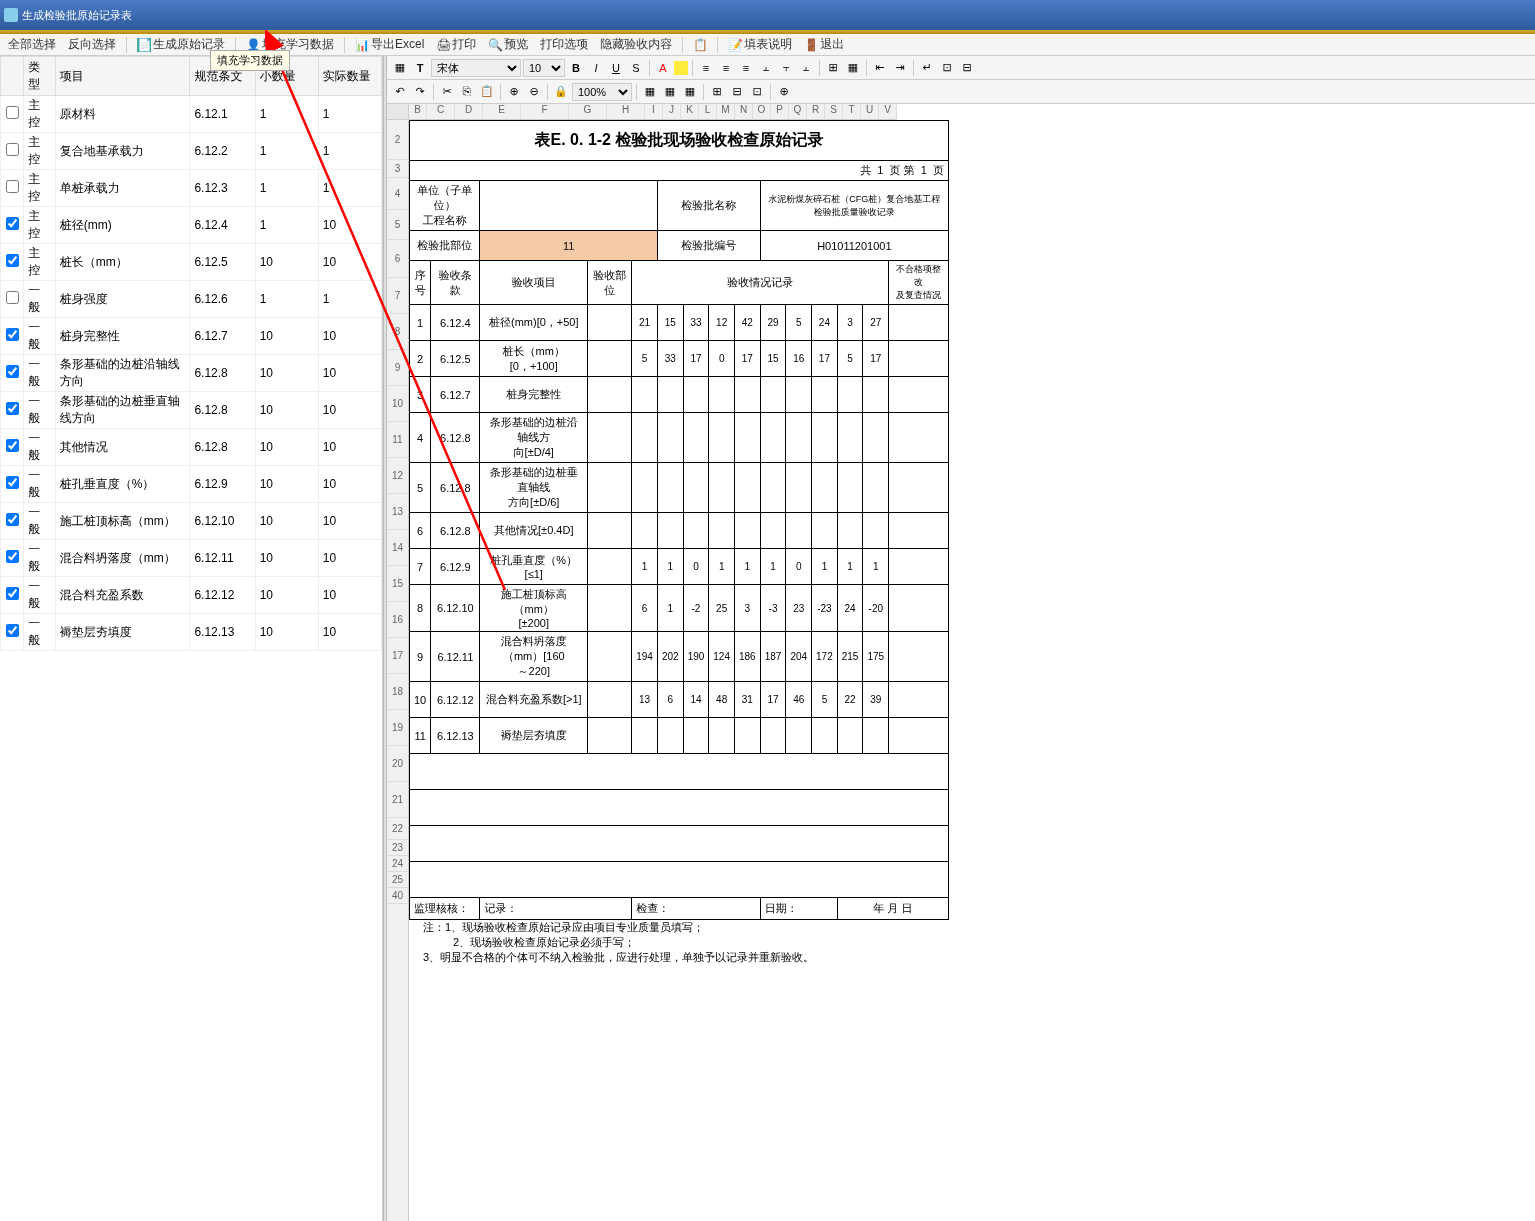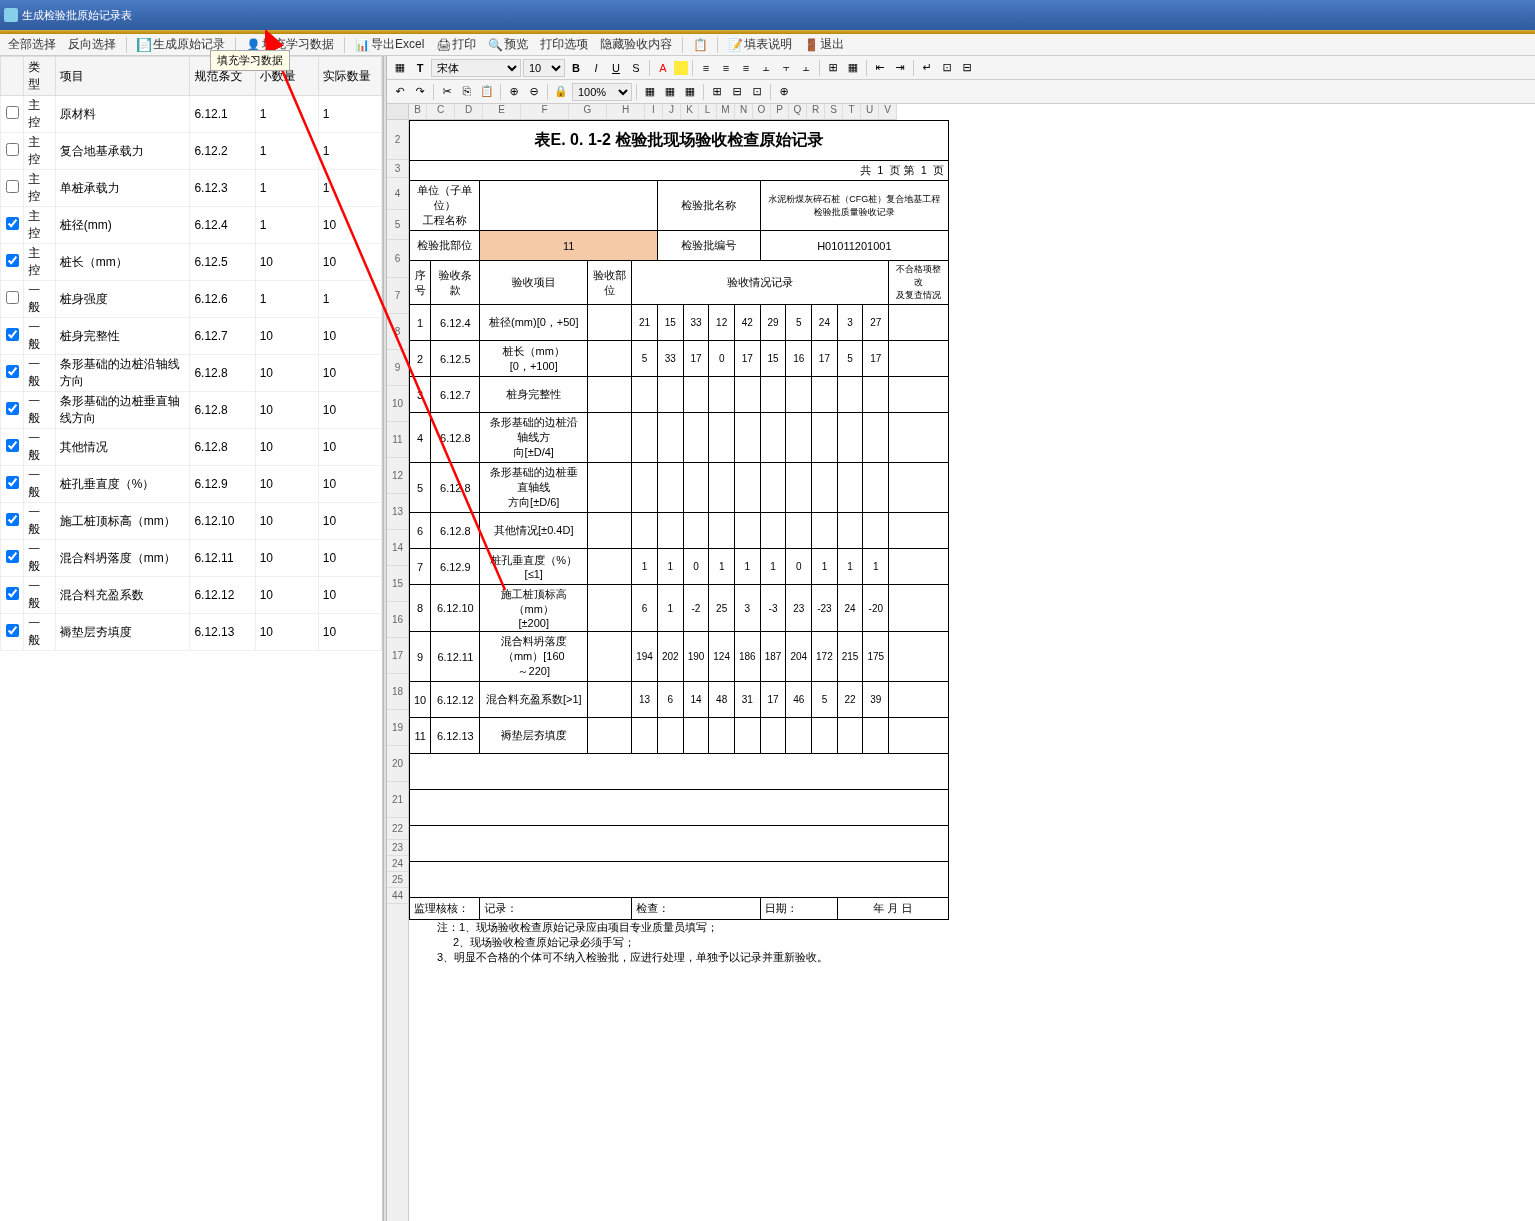--- a/index.html
+++ b/index.html
@@ -34,21 +34,21 @@
 .doc-table td, .doc-table th { border: 1px solid #000; padding: 2px 4px; text-align: center; vertical-align: middle; }
 .doc-title-row td { height: 40px; font-size: 16px; font-weight: bold; }
 .doc-page-row td { height: 18px; font-size: 11px; text-align: right; }
 .doc-hdr-row td { height: 32px; }
 .doc-batch-row td { height: 30px; }
 .doc-colhdr-row td { height: 38px; }
 .doc-data-row td { height: 36px; }
 .peach { background: #f5cba7; }
 .check-cells { font-size: 10px; }
 .tiny { font-size: 9px; }
-.notes-row td { text-align: left; padding-left: 28px; font-size: 11px; border: none; }
+.notes-row td { text-align: left; padding-left: 14px; font-size: 11px; border: none; }
 .arrow { position: absolute; left: 265px; top: 30px; width: 300px; height: 580px; z-index: 50; pointer-events: none; }
 .vsplit { width: 4px; background: #e0e0e0; border-left: 1px solid #bbb; border-right: 1px solid #bbb; cursor: col-resize; }
 .ruler-corner { width: 22px; height: 16px; background: #e8e8e8; border-right: 1px solid #ccc; border-bottom: 1px solid #ccc; }
 .sheet-wrap { display: flex; flex-direction: column; flex: 1; }
 </style>
 </head>
 <body>
 
 <div class="titlebar">
   <span class="titlebar-icon"></span>
@@ -353,21 +353,21 @@
               <div style="height: 36px;">16</div>
               <div style="height: 36px;">17</div>
               <div style="height: 36px;">18</div>
               <div style="height: 36px;">19</div>
               <div style="height: 36px;">20</div>
               <div style="height: 36px;">21</div>
               <div style="height: 22px;">22</div>
               <div style="height: 16px;">23</div>
               <div style="height: 16px;">24</div>
               <div style="height: 16px;">25</div>
-              <div style="height: 16px;">44</div>
+              <div style="height: 16px;">40</div>
             </div>
           <div class="sheet-body">
             <table class="doc-table" id="doc-table" style="width:540px">
               <tbody>
                   <tr class="doc-title-row">
                     <td colspan="15">表E. 0. 1-2    检验批现场验收检查原始记录</td>
                   </tr>
               <tr class="doc-page-row">
                     <td colspan="15">
                 <span>共</span>&nbsp;&nbsp;<span>1</span>&nbsp;&nbsp;<span>页 第</span>&nbsp;&nbsp;<span>1</span>&nbsp;&nbsp;<span>页</span>

